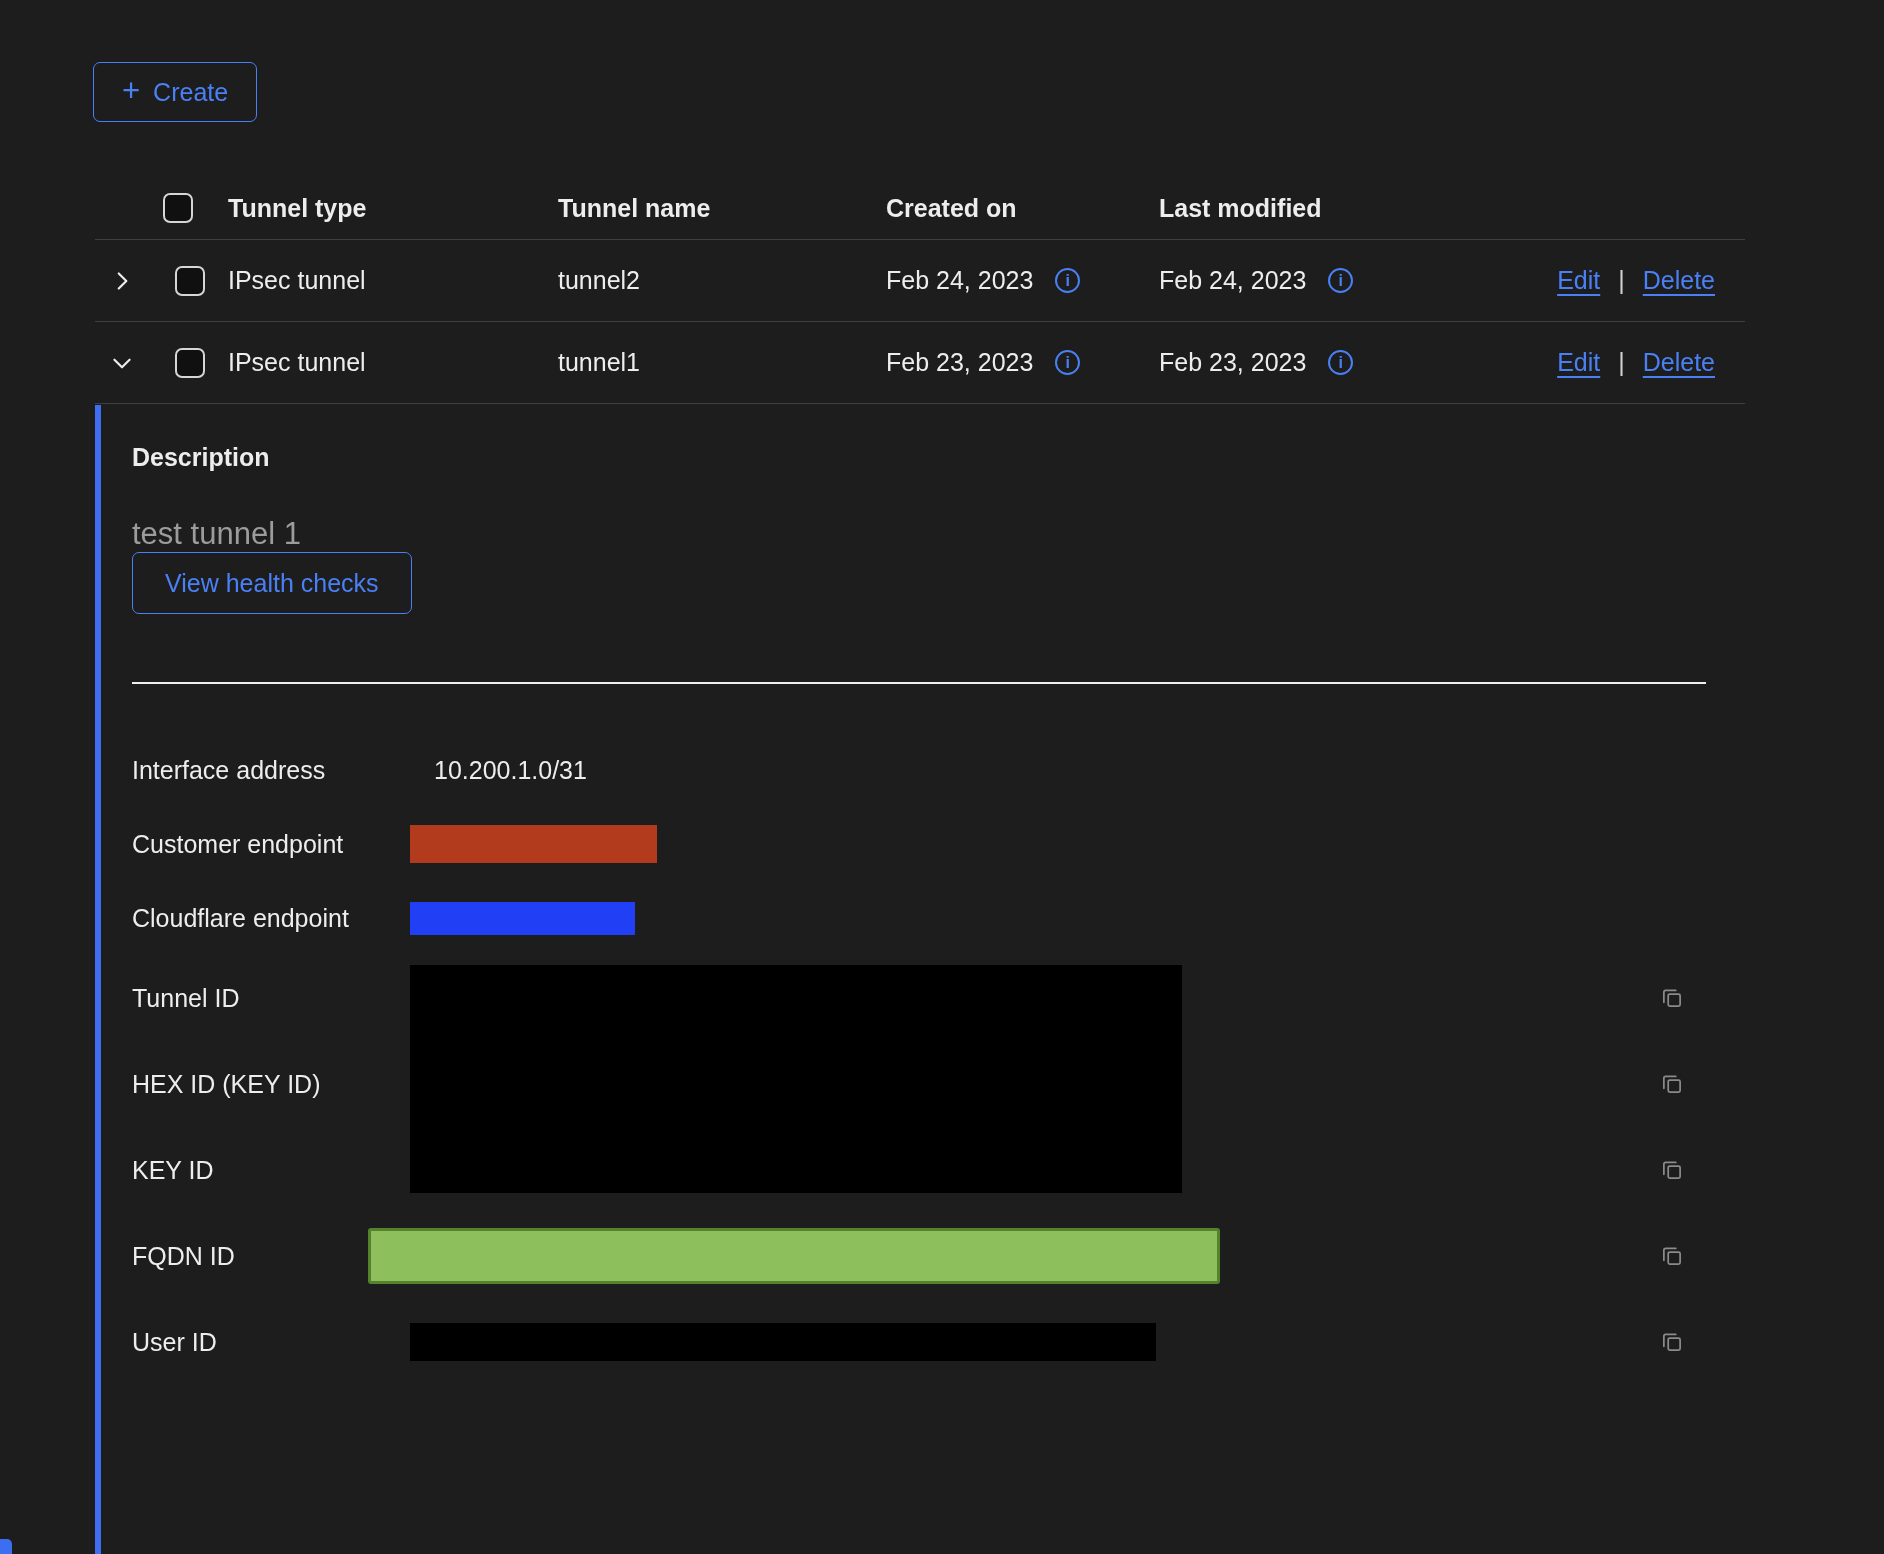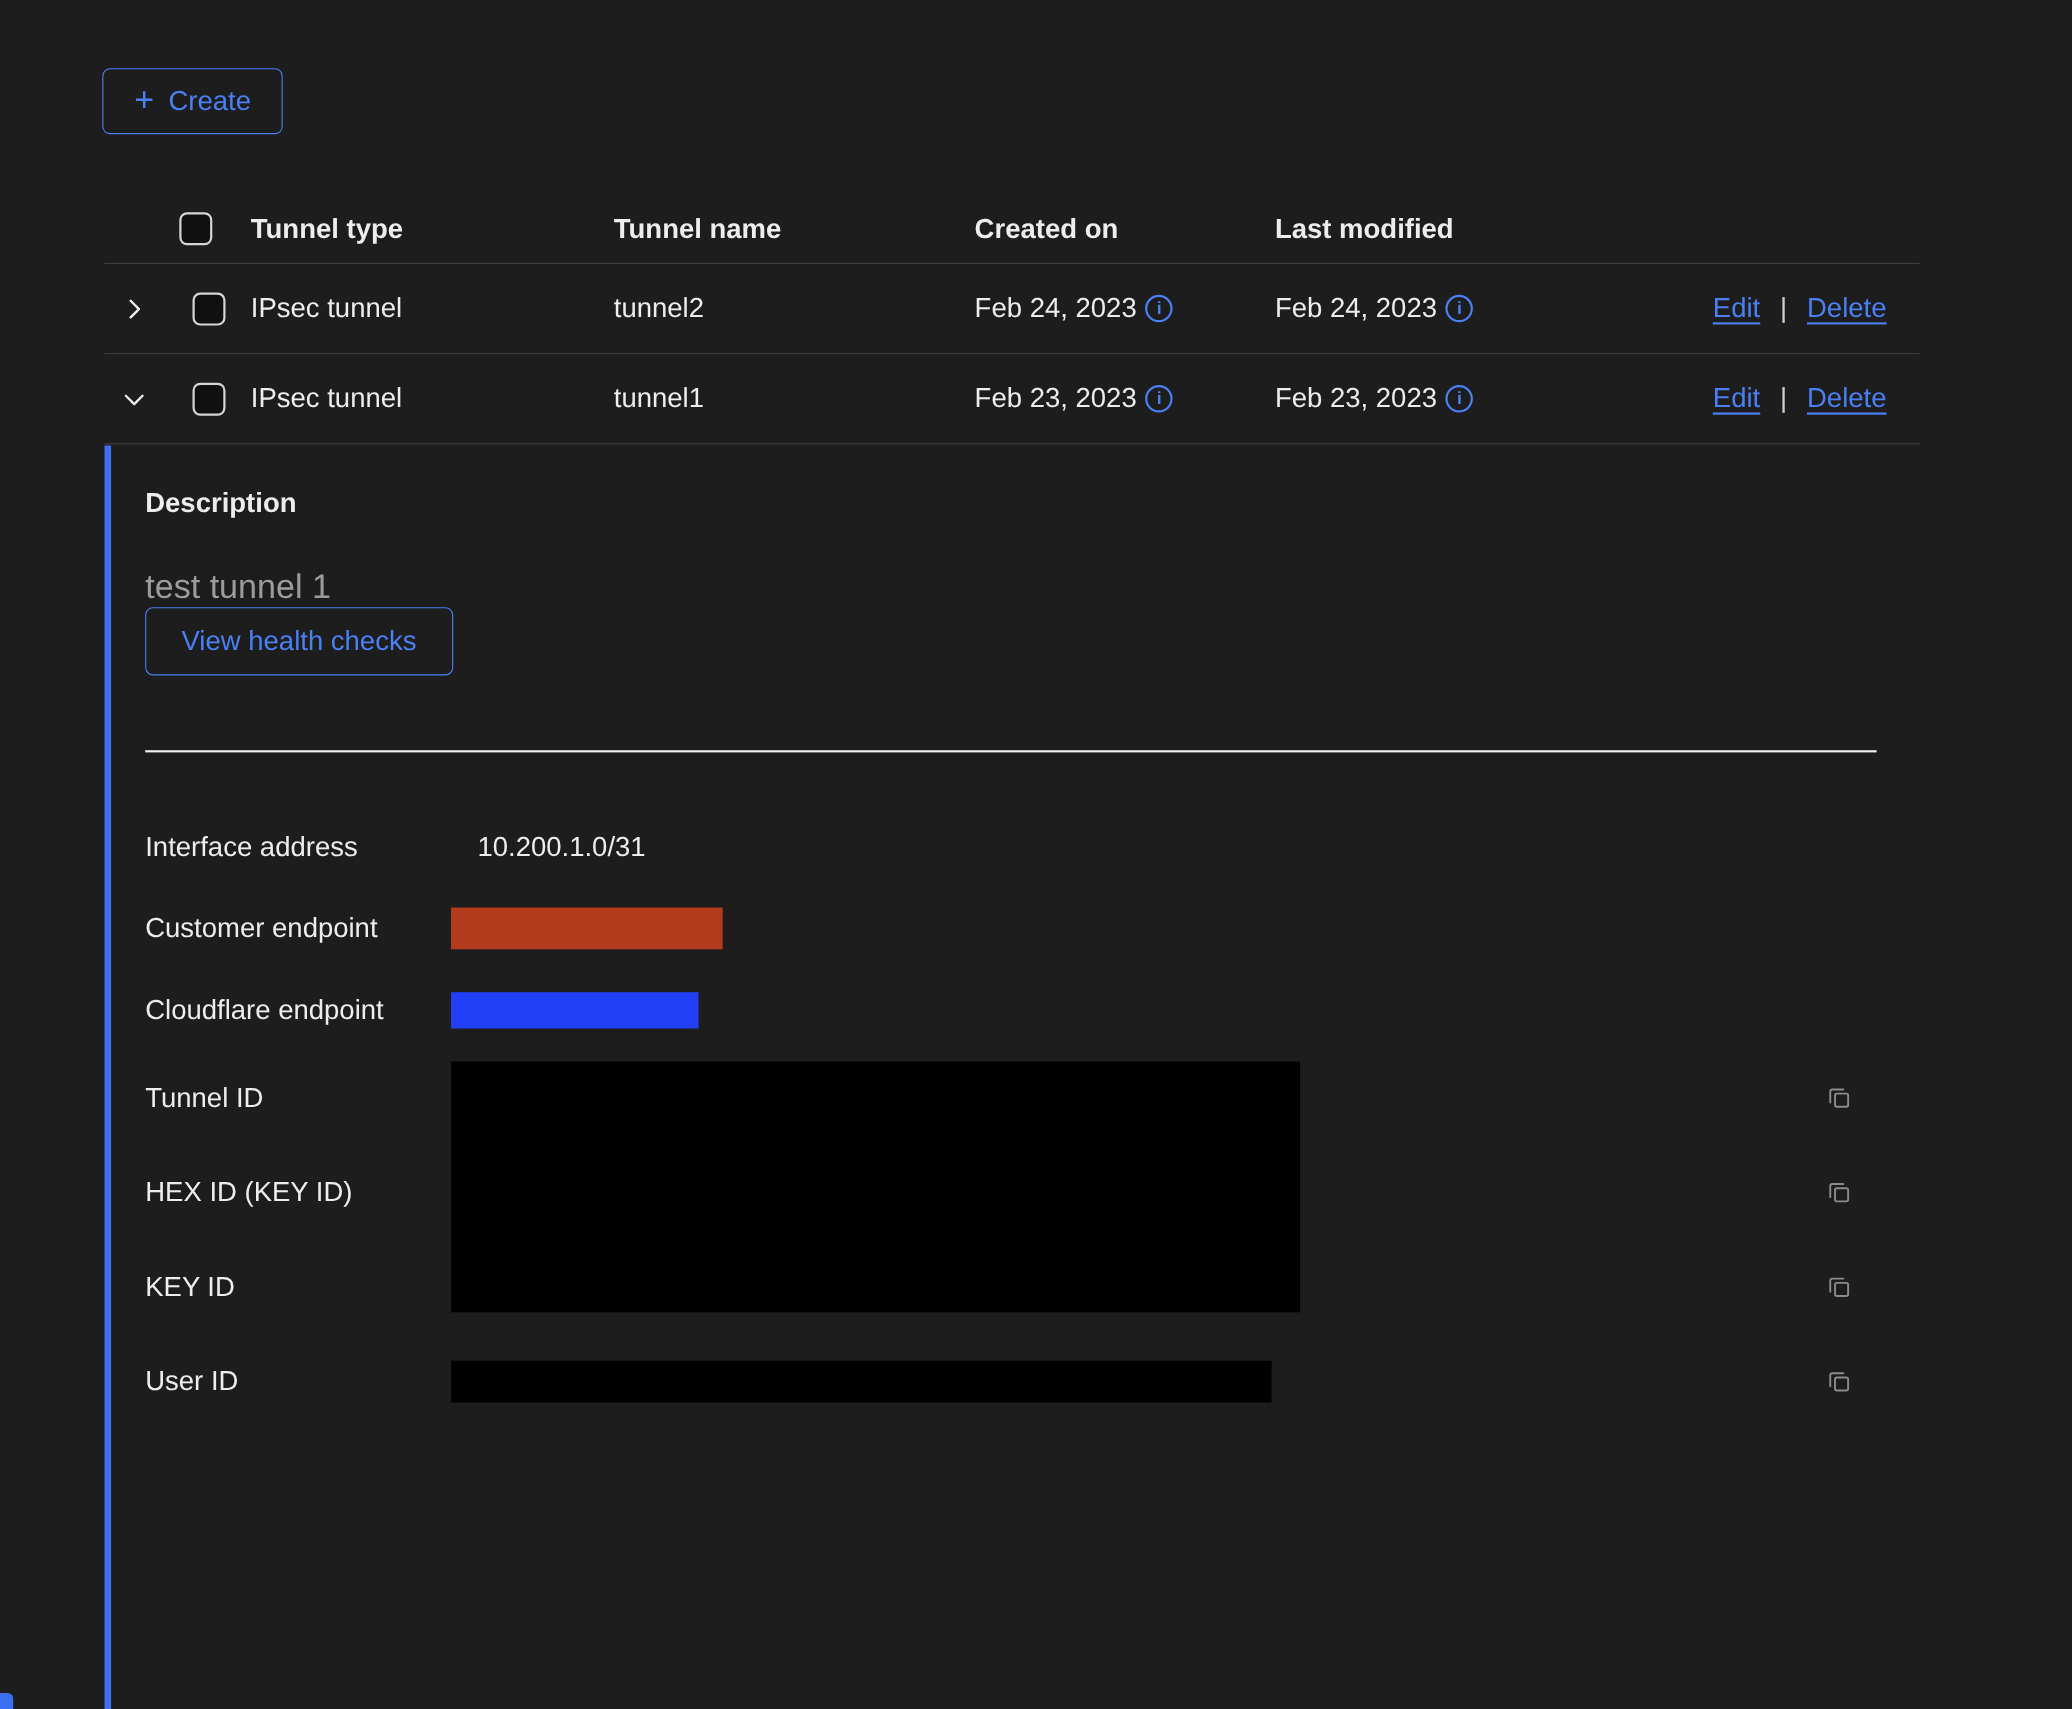--- a/index.html
+++ b/index.html
@@ -21,21 +21,21 @@
   .thead{height:63px;font-weight:700;}
   .trow{height:82px;font-weight:400;}
   .cell{display:flex;align-items:center;}
   .cell-actions{display:flex;justify-content:flex-end;gap:18px;padding-right:30px;align-items:center;}
   a.action{color:var(--accent);text-decoration:underline;text-underline-offset:5px;cursor:pointer;}
   .sep{color:#cfcfcf;}
   .checkbox{display:inline-block;width:30px;height:30px;border:2px solid #d6d6d6;border-radius:7px;background:#101010;cursor:pointer;}
   .chk-head{margin-left:12px;}
   .chk-row{margin-left:24px;}
   .chevron{display:inline-flex;margin-left:14px;cursor:pointer;}
-  .date-cell{display:flex;align-items:center;gap:8px;}
+  .date-cell{display:flex;align-items:center;gap:22px;}
   .info{display:inline-flex;align-items:center;justify-content:center;flex-shrink:0;width:25px;height:25px;
     border:2px solid var(--accent);border-radius:50%;color:var(--accent);font-size:16px;font-weight:700;cursor:pointer;line-height:1;}
 
   .detail{position:absolute;left:95px;top:405px;width:1650px;height:1275px;border-left:6px solid #3f6ef0;
     border-bottom:1px solid var(--line);padding:38px 0 0 31px;}
   .desc-label{font-size:25px;font-weight:700;}
   .desc-value{margin-top:44px;font-size:31px;color:var(--muted);}
   .health-btn{height:62px;padding:0 32px;background:transparent;border:1.5px solid var(--accent);
     border-radius:7px;color:var(--accent);font-size:25px;font-family:inherit;cursor:pointer;display:block;}
   .divider{margin:68px 0 0 0;border:none;border-top:2px solid #efefef;width:1574px;}
@@ -185,20 +185,30 @@
           <span class="copy">
             <svg width="26" height="26" viewBox="0 0 24 24" fill="none" stroke="#8b8b8b" stroke-width="1.6" stroke-linecap="round" stroke-linejoin="round">
                 <rect x="8.5" y="8.5" width="11" height="11" rx="1.5"></rect>
                 <path d="M15.5 5H6.2C5.3 5 4.5 5.8 4.5 6.7V16"></path>
               </svg>
           </span>
         </div>
         <div class="big-black"></div>
       </div>
 
+      <div class="field-row tall">
+        <div class="field-label">FQDN ID</div>
+        <div class="redact green"></div>
+        <span class="copy">
+          <svg width="26" height="26" viewBox="0 0 24 24" fill="none" stroke="#8b8b8b" stroke-width="1.6" stroke-linecap="round" stroke-linejoin="round">
+              <rect x="8.5" y="8.5" width="11" height="11" rx="1.5"></rect>
+              <path d="M15.5 5H6.2C5.3 5 4.5 5.8 4.5 6.7V16"></path>
+            </svg>
+        </span>
+      </div>
 
       <div class="field-row tall">
         <div class="field-label">User ID</div>
         <div class="redact black"></div>
         <span class="copy">
           <svg width="26" height="26" viewBox="0 0 24 24" fill="none" stroke="#8b8b8b" stroke-width="1.6" stroke-linecap="round" stroke-linejoin="round">
               <rect x="8.5" y="8.5" width="11" height="11" rx="1.5"></rect>
               <path d="M15.5 5H6.2C5.3 5 4.5 5.8 4.5 6.7V16"></path>
             </svg>
         </span>

